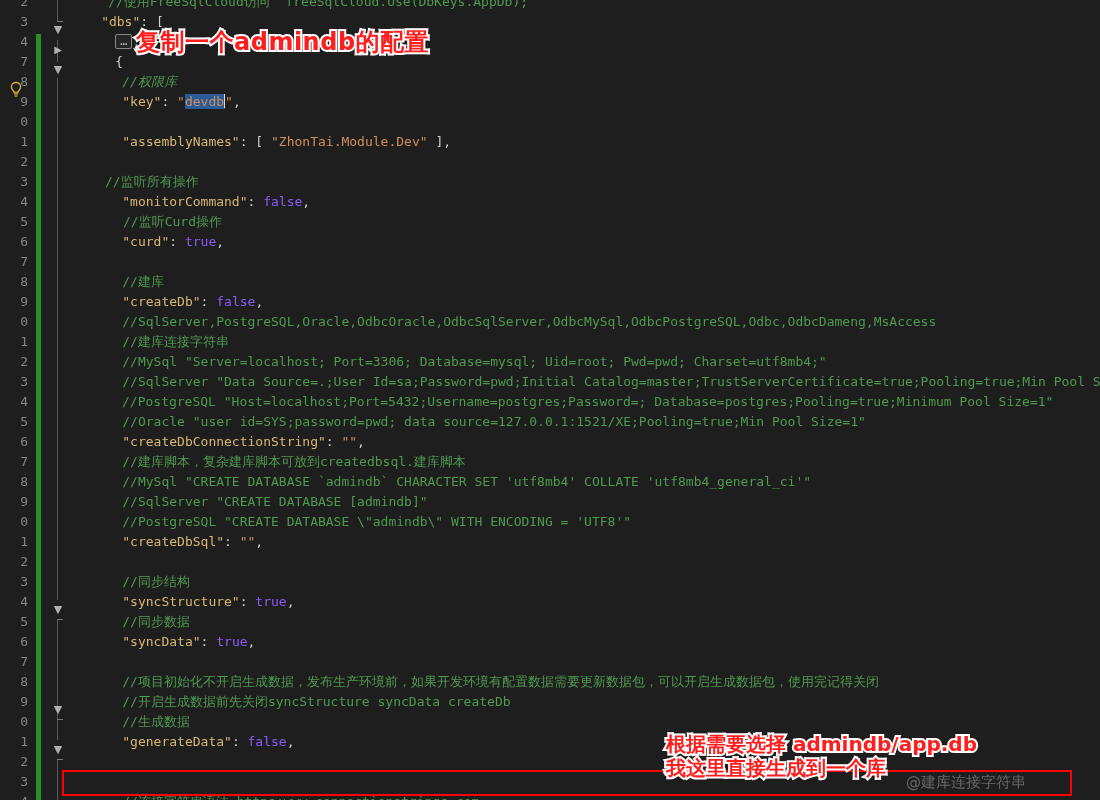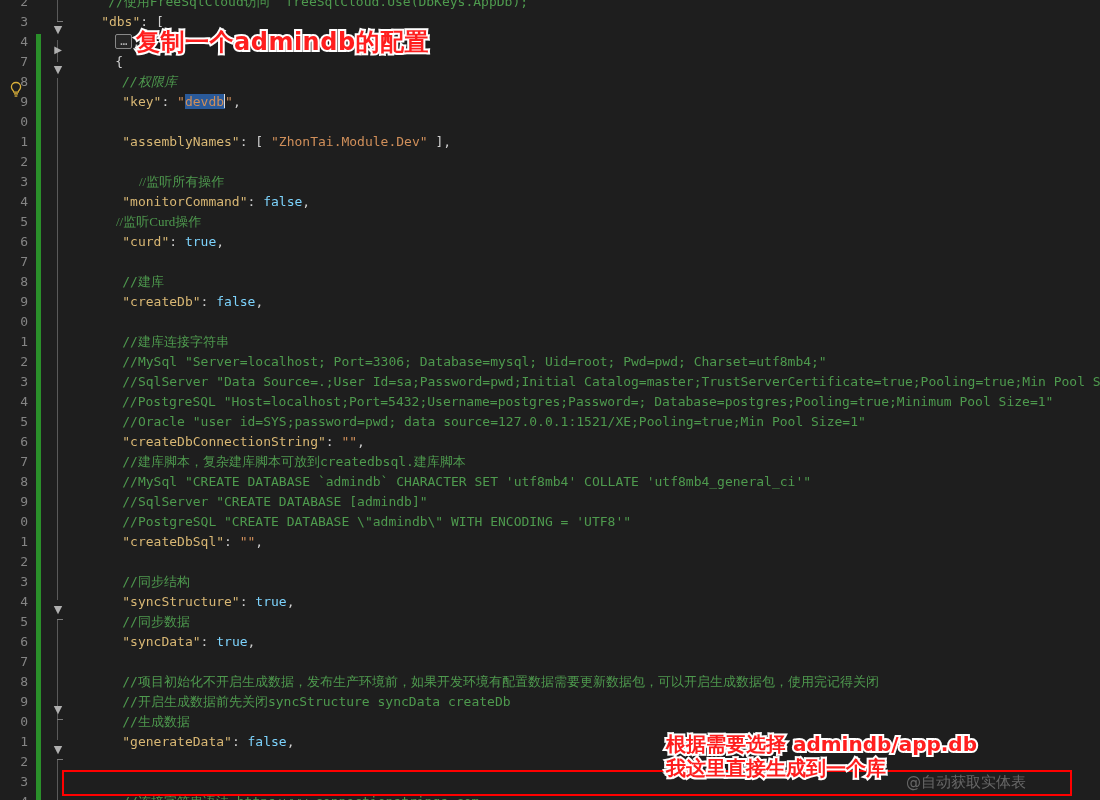--- a/index.html
+++ b/index.html
@@ -29,21 +29,21 @@
   }
   .chev.right{font-size:10px;}
   .bulb{position:absolute;left:8px;width:16px;height:20px;}
 
   
   .code{position:absolute;left:80px;top:0;width:1020px;height:800px;}
   .row{position:absolute;left:0;height:20px;line-height:20px;white-space:pre;font-size:13px;}
   .cm{color:#4e9a4e;}
   .key{color:#d8b774;}
   .str{color:#d08f5a;}
-  .bool{color:#7dd3fc;}
+  .bool{color:#8b5cf6;}
   .pun{color:#cfcfcf;}
   .lnk{color:#4e9a4e;text-decoration:underline;}
 
   .sel{background:#2a5a9a;color:#d08f5a;position:relative;}
   .caret{display:inline-block;width:1px;height:14px;background:#dcdcdc;
          vertical-align:-2px;margin:0 0 0 0;}
 
   .foldwidget{
     display:inline-block;border:1px solid #888;border-radius:2px;
     color:#b5b5b5;padding:0 4px;line-height:13px;font-size:12px;
@@ -150,27 +150,28 @@
 
   <div class="code" id="code">
       <div class="row" style="top: -8px; left: 28.2px;"><span class="cm">//使用FreeSqlCloud访问  freeSqlCloud.Use(DbKeys.AppDb);</span></div>
       <div class="row" style="top: 12px; left: 21.15px;"><span class="key">"dbs"</span><span class="pun">: [</span></div>
       <div class="row" style="top: 32px; left: 35.25px;"><span class="foldwidget">…</span><span class="pun">,</span></div>
       <div class="row" style="top: 52px; left: 35.25px;"><span class="pun">{</span></div>
       <div class="row" style="top: 72px; left: 42.3px; font-style: italic;"><span class="cm">//权限库</span></div>
       <div class="row" style="top: 92px; left: 42.3px;"><span class="key">"key"</span><span class="pun">: </span><span class="str">"</span><span class="sel">devdb<span class="caret"></span></span><span class="str">"</span><span class="pun">,</span></div>
       <div class="row" style="top: 132px; left: 42.3px;"><span class="key">"assemblyNames"</span><span class="pun">: [ </span><span class="str">"ZhonTai.Module.Dev"</span><span class="pun"> ],</span></div>
       <div class="row" style="top: 152px; left: 0px;"></div>
-      <div class="row" style="top: 172px; left: 59px; font-family: Liberation Serif, serif;"><span class="cm">//监听所有操作</span></div>
+      <div class="row" style="top: 172px; left: 25px;"><span class="cm">//监听所有操作</span></div>
       <div class="row" style="top: 192px; left: 42.3px;"><span class="key">"monitorCommand"</span><span class="pun">: </span><span class="bool">false</span><span class="pun">,</span></div>
-      <div class="row" style="top: 212px; left: 36px; font-family: Liberation Serif, serif;"><span class="cm">//监听Curd操作</span></div>
+      <div class="row" style="top: 212px; left: 43px;"><span class="cm">//监听Curd操作</span></div>
       <div class="row" style="top: 232px; left: 42.3px;"><span class="key">"curd"</span><span class="pun">: </span><span class="bool">true</span><span class="pun">,</span></div>
       <div class="row" style="top: 252px; left: 0px;"></div>
       <div class="row" style="top: 272px; left: 42.3px;"><span class="cm">//建库</span></div>
       <div class="row" style="top: 292px; left: 42.3px;"><span class="key">"createDb"</span><span class="pun">: </span><span class="bool">false</span><span class="pun">,</span></div>
+      <div class="row" style="top: 312px; left: 42.3px;"><span class="cm">//SqlServer,PostgreSQL,Oracle,OdbcOracle,OdbcSqlServer,OdbcMySql,OdbcPostgreSQL,Odbc,OdbcDameng,MsAccess</span></div>
       <div class="row" style="top: 332px; left: 42.3px;"><span class="cm">//建库连接字符串</span></div>
       <div class="row" style="top: 352px; left: 42.3px;"><span class="cm">//MySql "Server=localhost; Port=3306; Database=mysql; Uid=root; Pwd=pwd; Charset=utf8mb4;"</span></div>
       <div class="row" style="top: 372px; left: 42.3px;"><span class="cm">//SqlServer "Data Source=.;User Id=sa;Password=pwd;Initial Catalog=master;TrustServerCertificate=true;Pooling=true;Min Pool Size=1"</span></div>
       <div class="row" style="top: 392px; left: 42px;"><span class="cm">//PostgreSQL "Host=localhost;Port=5432;Username=postgres;Password=; Database=postgres;Pooling=true;Minimum Pool Size=1"</span></div>
       <div class="row" style="top: 412px; left: 42.3px;"><span class="cm">//Oracle "user id=SYS;password=pwd; data source=127.0.0.1:1521/XE;Pooling=true;Min Pool Size=1"</span></div>
       <div class="row" style="top: 432px; left: 42.3px;"><span class="key">"createDbConnectionString"</span><span class="pun">: </span><span class="str">""</span><span class="pun">,</span></div>
       <div class="row" style="top: 452px; left: 42.3px;"><span class="cm">//建库脚本，复杂建库脚本可放到createdbsql.建库脚本</span></div>
       <div class="row" style="top: 472px; left: 42.3px;"><span class="cm">//MySql "CREATE DATABASE `admindb` CHARACTER SET 'utf8mb4' COLLATE 'utf8mb4_general_ci'"</span></div>
       <div class="row" style="top: 492px; left: 42.3px;"><span class="cm">//SqlServer "CREATE DATABASE [admindb]"</span></div>
       <div class="row" style="top: 512px; left: 42.3px;"><span class="cm">//PostgreSQL "CREATE DATABASE \"admindb\" WITH ENCODING = 'UTF8'"</span></div>
@@ -190,14 +191,14 @@
       <div class="row" style="top: 852px; left: 0px;"></div>
     </div>
 
   <div class="anno anno-top">复制一个admindb的配置</div>
 
   <div class="redbox redbox-main"></div>
 
   <div class="anno anno-b1">根据需要选择 admindb/app.db</div>
   <div class="anno anno-b2">我这里直接生成到一个库</div>
 
-  <div class="watermark">@自动获取实体表</div>
+  <div class="watermark">@建库连接字符串</div>
 </div>
 
 </body></html>

